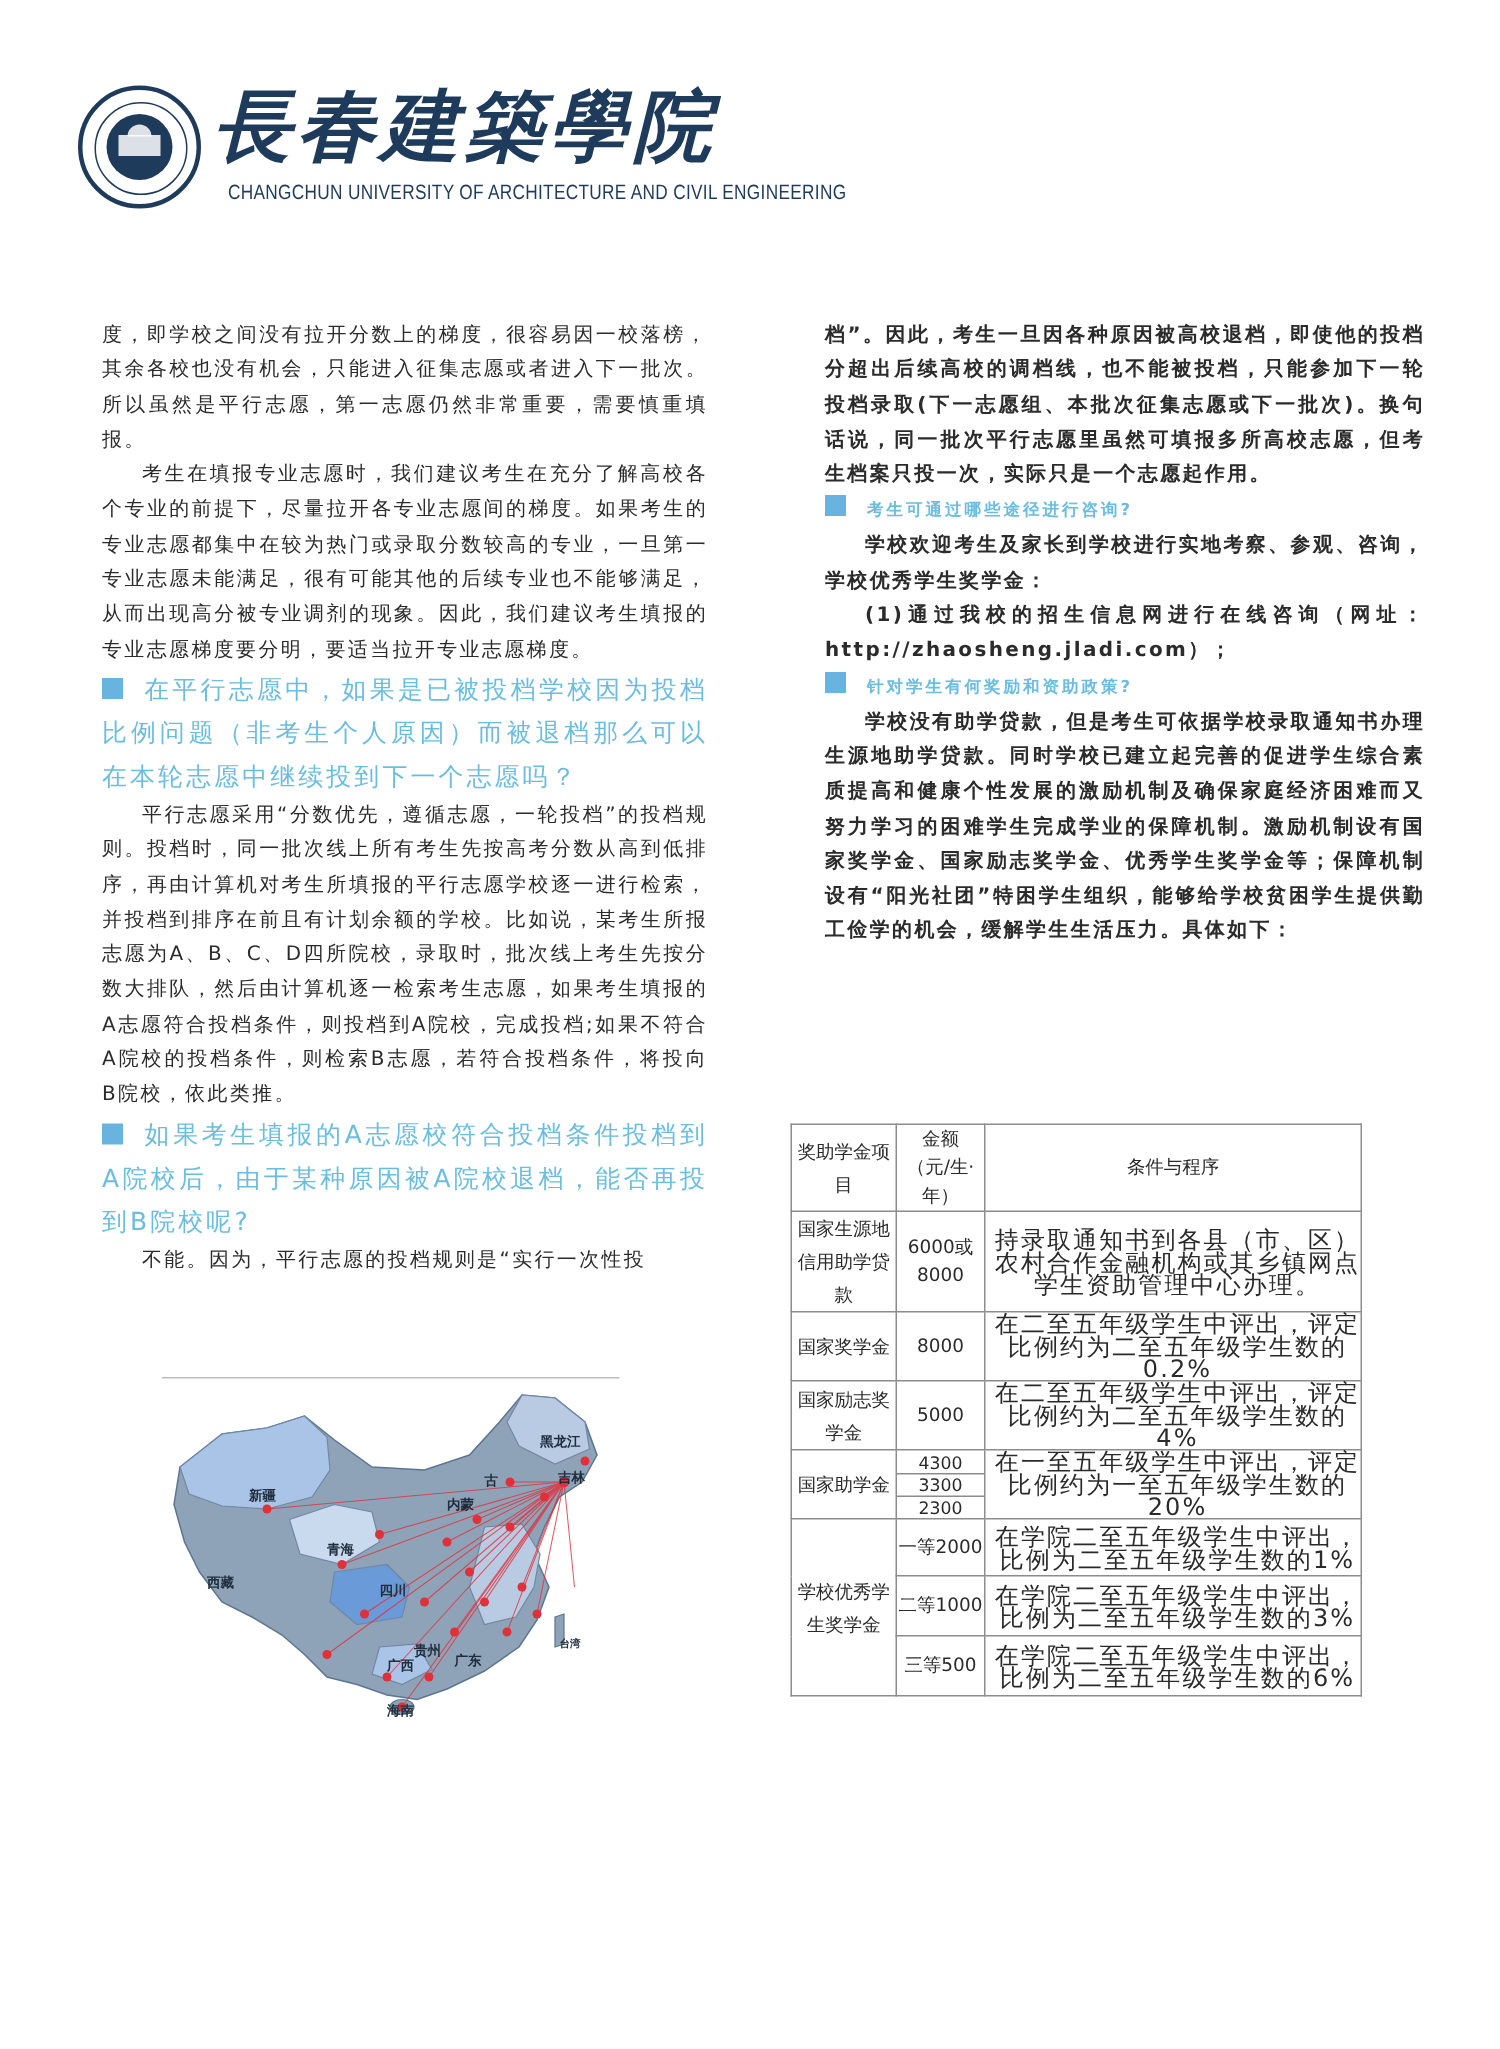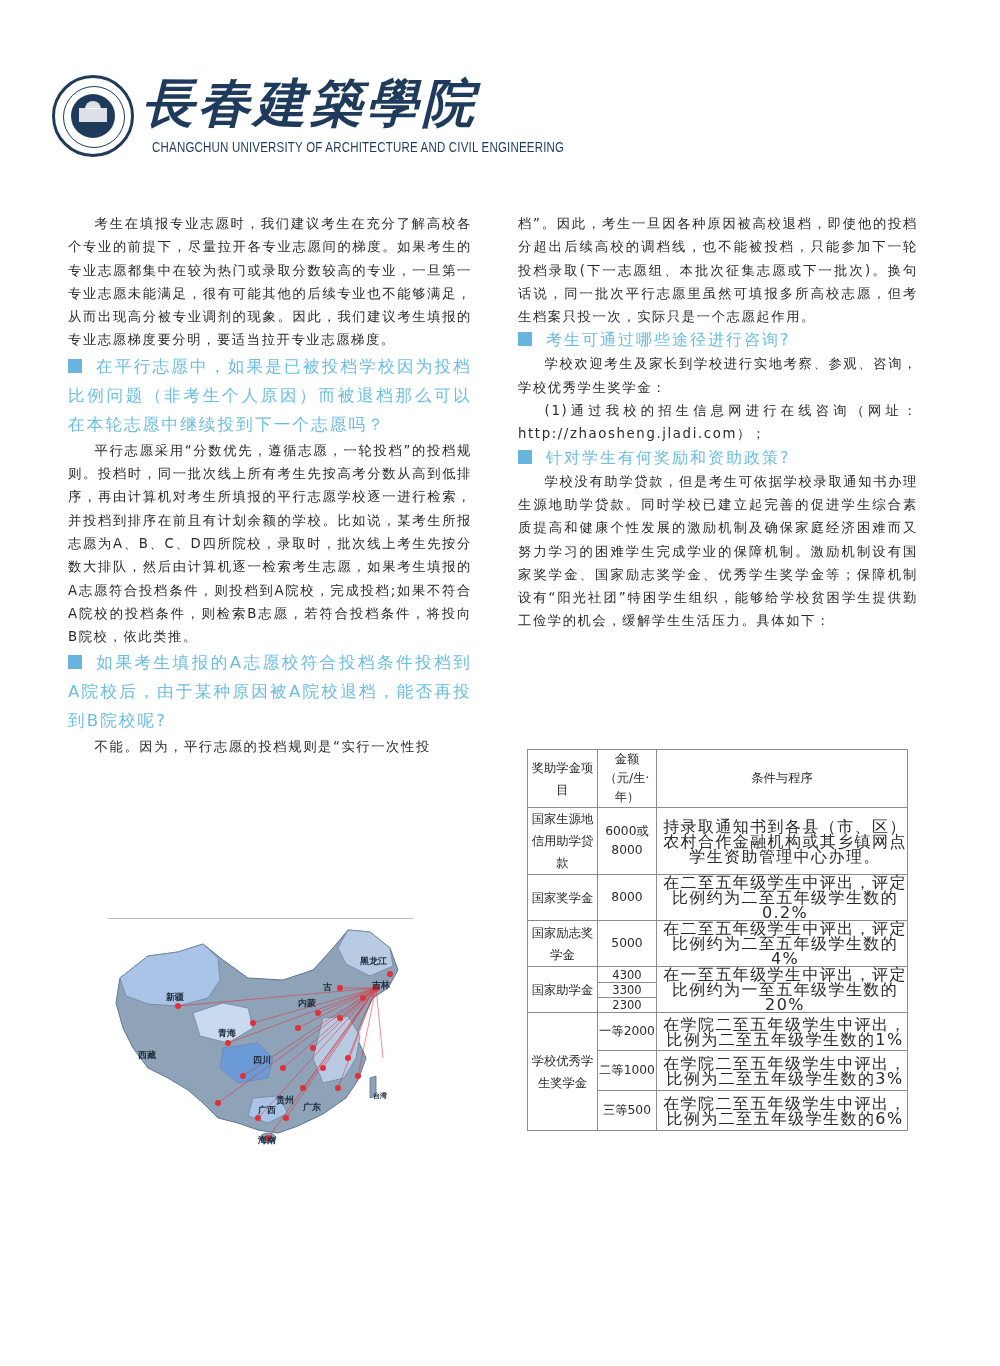--- a/index.html
+++ b/index.html
@@ -1,20 +1,20 @@
 <!DOCTYPE html>
 <html><head>
 <meta charset="utf-8">
 <style>
   html, body { margin: 0; padding: 0; }
   body {
     width: 1000px; height: 1366px; background: #ffffff; position: relative; overflow: hidden;
     font-family: "DejaVu Sans", sans-serif; color: #2a2a2a;
   }
-  .header { position: absolute; left: 52px; top: 72px; width: 430px; height: 90px; }
+  .header { position: absolute; left: 52px; top: 54px; width: 430px; height: 90px; }
   .seal {
     position: absolute; left: 0; top: 3px; width: 82px; height: 82px; border-radius: 50%;
     border: 3px solid #1f3b5c; box-sizing: border-box; background: #fff;
   }
   .seal::before {
     content: ""; position: absolute; left: 8px; top: 8px; width: 60px; height: 60px; border-radius: 50%;
     border: 1px solid #1f3b5c;
   }
   .seal-inner {
     position: absolute; left: 16px; top: 16px; width: 44px; height: 44px; border-radius: 50%;
@@ -32,35 +32,35 @@
     font-style: italic;
   }
   .logo-sub {
     position: absolute; left: 100px; top: 68px; font-family: "Liberation Sans", sans-serif;
     font-size: 11.5px; color: #1f3b5c; letter-spacing: 0.2px; white-space: nowrap; transform: scaleY(1.2);
     transform-origin: left top;
   }
 
   .col { position: absolute; top: 212px; width: 404px; }
   .col-left { left: 68px; }
-  .col-right { left: 518px; width: 400px; }
+  .col-right { left: 550px; width: 400px; font-weight: bold; }
   p.body {
     margin: 0; font-size: 13.3px; line-height: 23.3px; text-align: justify; letter-spacing: 1.6px;
     color: #2b2b2b;
   }
   p.indent { text-indent: 2em; }
   .q {
     margin: 0; font-size: 16.6px; line-height: 29px; color: #6bbde0; letter-spacing: 2.1px;
     text-align: justify;
   }
   .sq {
     display: inline-block; width: 14px; height: 14px; background: #4ea7d8; margin-right: 14px;
     vertical-align: -1px; opacity: 0.85;
   }
-  .q-small { font-size: 16px; line-height: 24px; letter-spacing: 2px; }
+  .q-small { font-size: 11px; line-height: 24px; letter-spacing: 2px; }
 
   .map-wrap { position: absolute; left: 108px; top: 918px; width: 305px; height: 230px; }
   .map-line { position: absolute; left: 0; top: 0; width: 305px; height: 1px; background: #bdbdbd; }
 
   table.aid {
     position: absolute; left: 527px; top: 749px; width: 381px; border-collapse: collapse;
     font-size: 12.3px; color: #2a2a2a;
   }
   table.aid td, table.aid th {
     border: 1px solid #8c8c8c; padding: 0; vertical-align: middle;
@@ -79,20 +79,21 @@
   <div class="seal">
     <div class="seal-inner"></div>
     <div class="seal-dome"></div>
     <div class="seal-building"></div>
   </div>
   <div class="logo-title">長春建築學院</div>
   <div class="logo-sub">CHANGCHUN UNIVERSITY OF ARCHITECTURE AND CIVIL ENGINEERING</div>
 </div>
 
 <div class="col col-left">
+  <p class="body">度，即学校之间没有拉开分数上的梯度，很容易因一校落榜，其余各校也没有机会，只能进入征集志愿或者进入下一批次。所以虽然是平行志愿，第一志愿仍然非常重要，需要慎重填报。</p>
   <p class="body indent">考生在填报专业志愿时，我们建议考生在充分了解高校各个专业的前提下，尽量拉开各专业志愿间的梯度。如果考生的专业志愿都集中在较为热门或录取分数较高的专业，一旦第一专业志愿未能满足，很有可能其他的后续专业也不能够满足，从而出现高分被专业调剂的现象。因此，我们建议考生填报的专业志愿梯度要分明，要适当拉开专业志愿梯度。</p>
   <p class="q"><span class="sq"></span><span>在平行志愿中，如果是已被投档学校因为投档比例问题（非考生个人原因）而被退档那么可以在本轮志愿中继续投到下一个志愿吗？</span></p>
   <p class="body indent">平行志愿采用“分数优先，遵循志愿，一轮投档”的投档规则。投档时，同一批次线上所有考生先按高考分数从高到低排序，再由计算机对考生所填报的平行志愿学校逐一进行检索，并投档到排序在前且有计划余额的学校。比如说，某考生所报志愿为A、B、C、D四所院校，录取时，批次线上考生先按分数大排队，然后由计算机逐一检索考生志愿，如果考生填报的A志愿符合投档条件，则投档到A院校，完成投档;如果不符合A院校的投档条件，则检索B志愿，若符合投档条件，将投向B院校，依此类推。</p>
   <p class="q"><span class="sq"></span><span>如果考生填报的A志愿校符合投档条件投档到A院校后，由于某种原因被A院校退档，能否再投到B院校呢?</span></p>
   <p class="body indent">不能。因为，平行志愿的投档规则是“实行一次性投</p>
 </div>
 
 <div class="map-wrap">
   <div class="map-line"></div>
   <svg width="305" height="230" viewBox="0 0 305 230">

